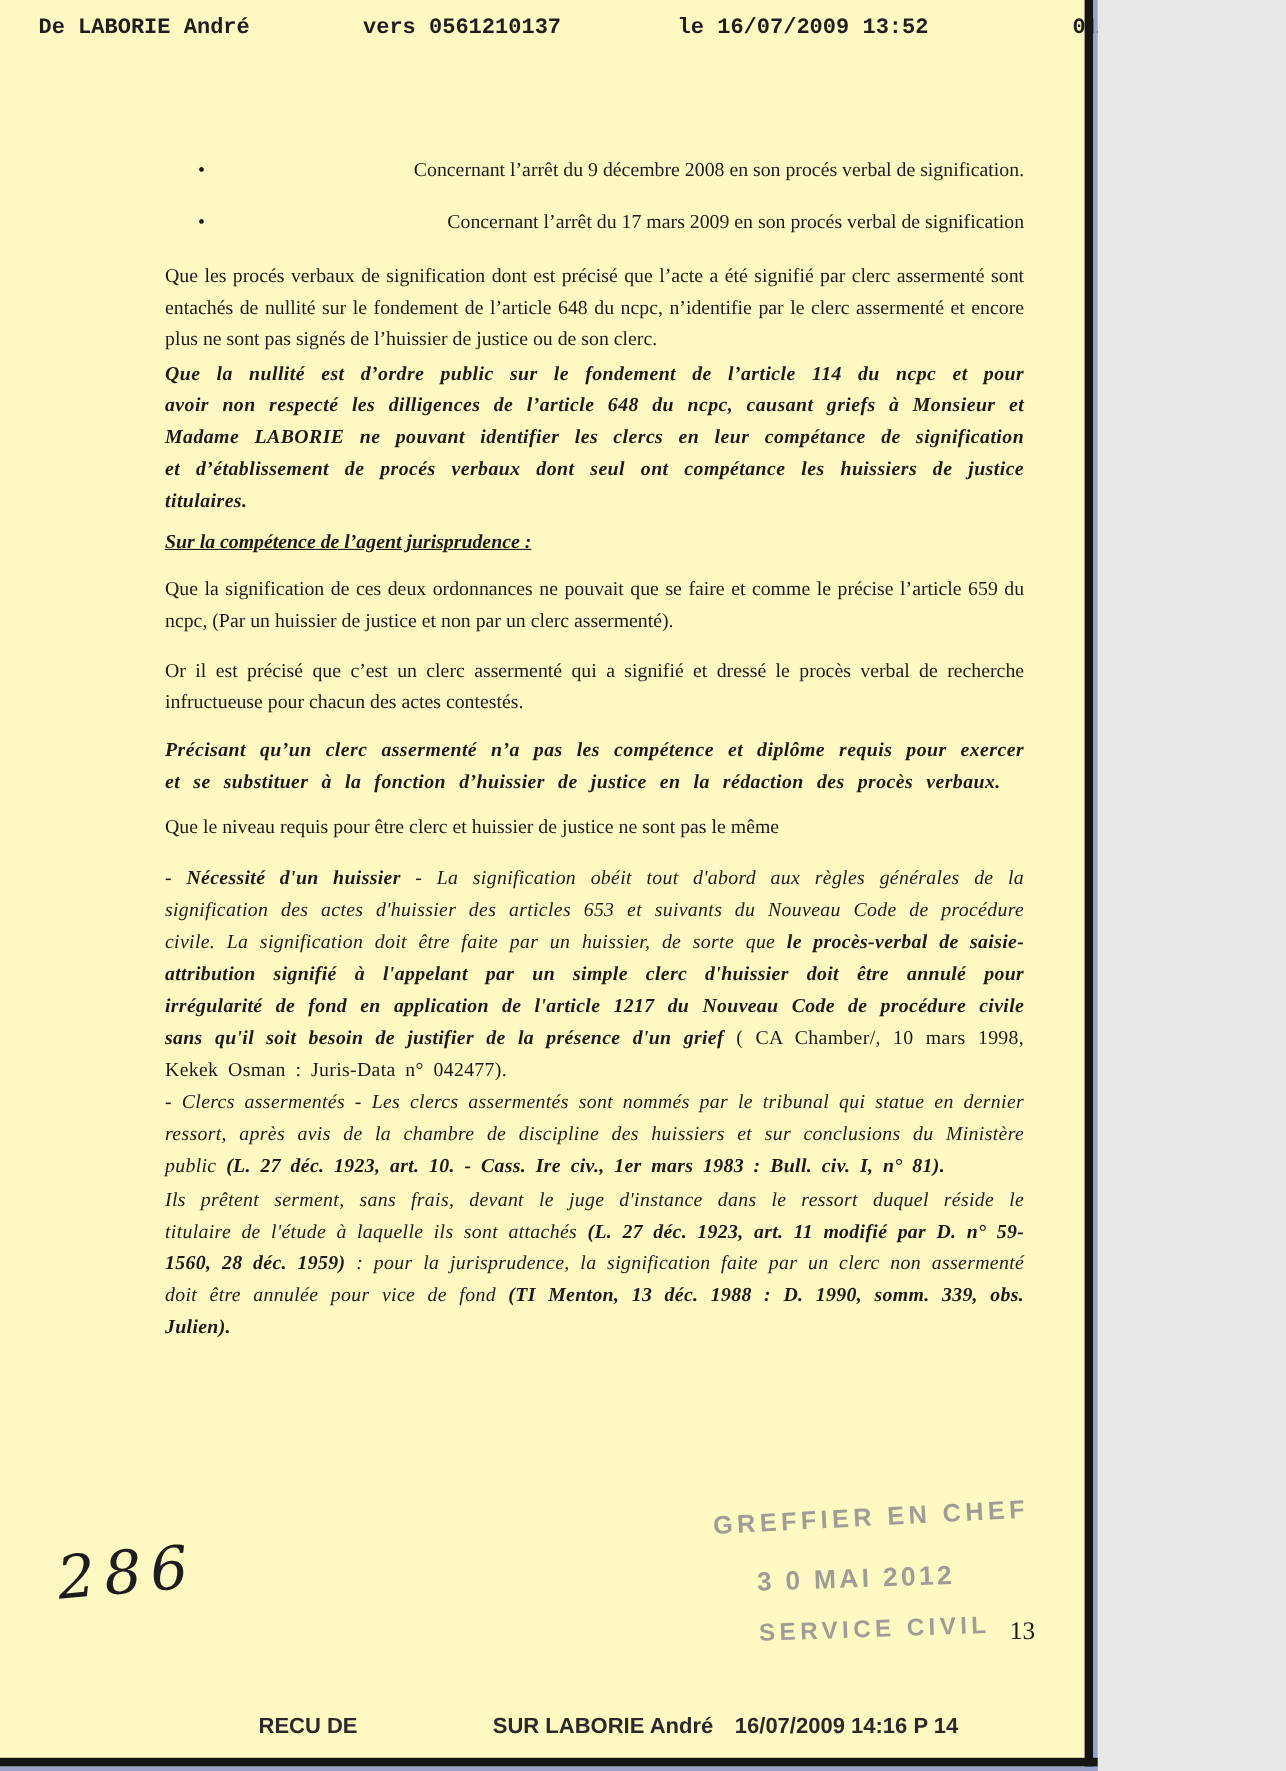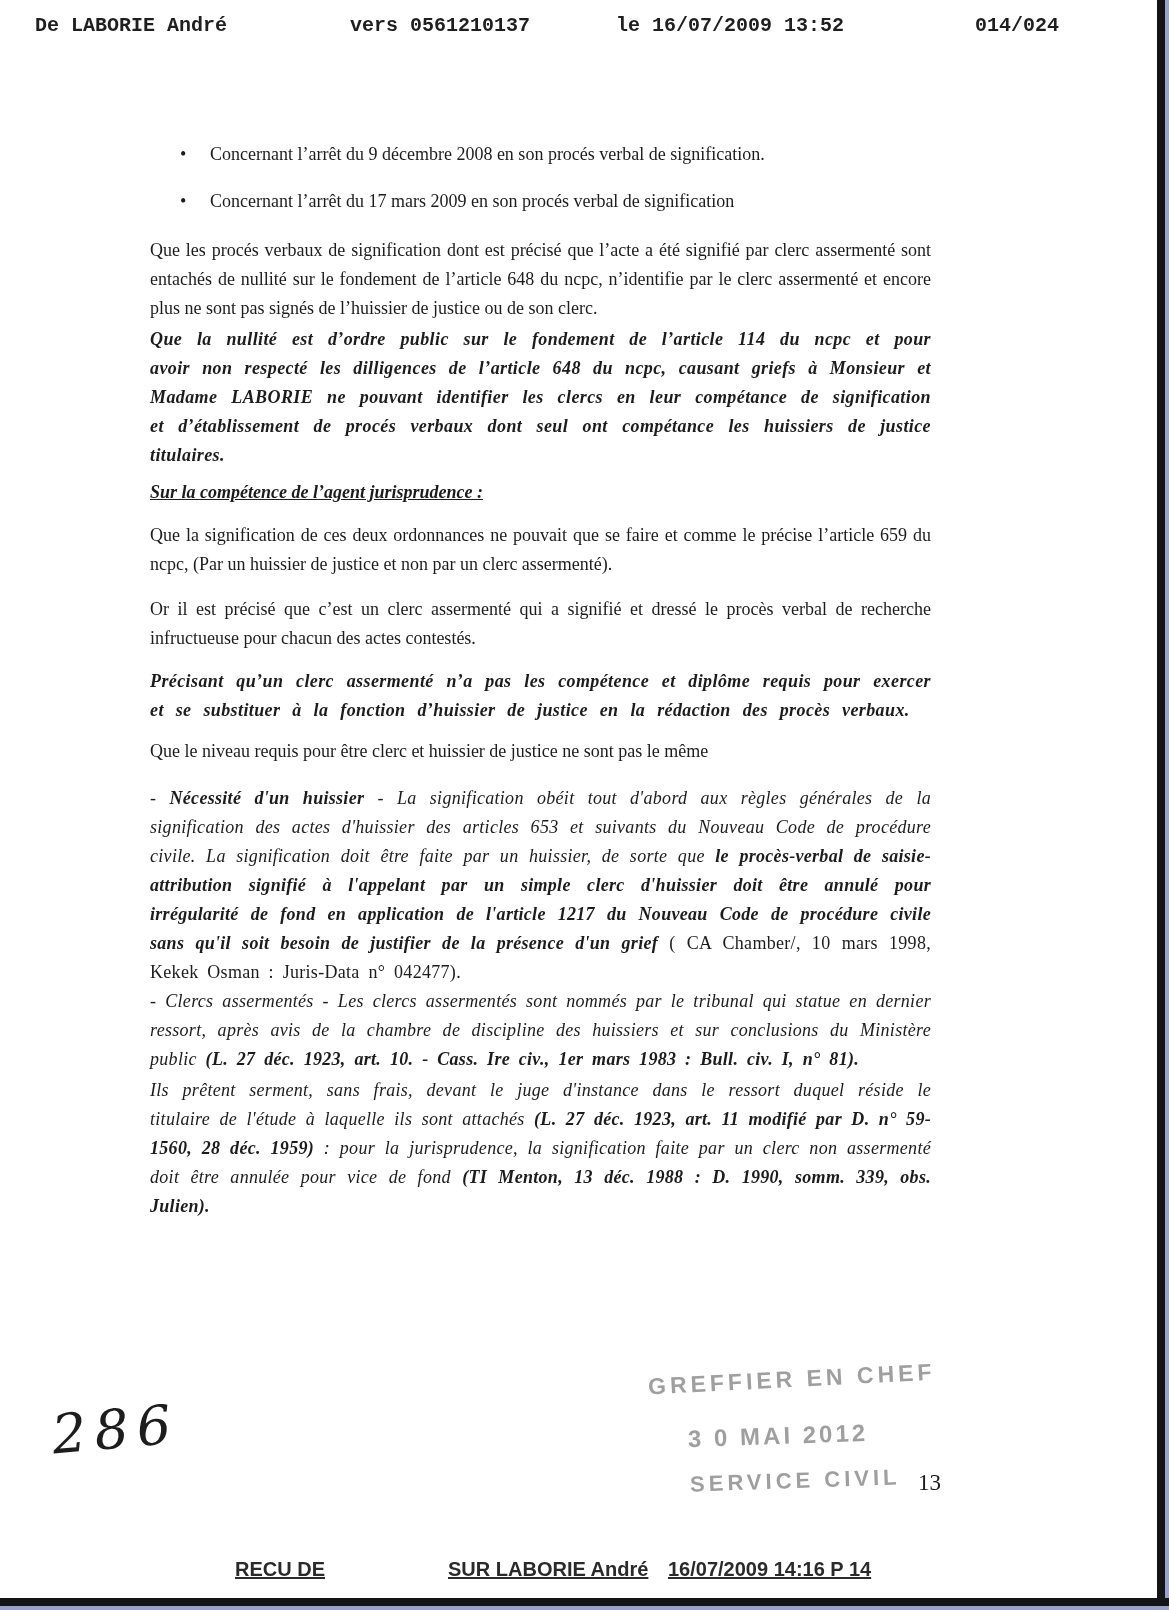--- a/index.html
+++ b/index.html
@@ -1,47 +1,47 @@
 <!DOCTYPE html>
 <html><head>
 <meta charset="utf-8">
 <style>
   html,body{margin:0;padding:0;background:#e8e8e8;}
   .scan-page{
     position:relative;
-    width:1169px;height:1610px;
-    background:#ffffff;
+    width:998px;height:1610px;
+    background:#fef9c3;
     overflow:hidden;
     font-family:"Liberation Serif", serif;
     color:#1c1c1c;
   }
   
   .edge-right-black{position:absolute;top:0;right:4px;width:8px;height:100%;background:#141414;}
   .edge-right-blue{position:absolute;top:0;right:0;width:4px;height:100%;background:#99a2c9;}
   .edge-bottom-black{position:absolute;left:0;bottom:4px;width:100%;height:8px;background:#141414;}
   .edge-bottom-blue{position:absolute;left:0;bottom:0;width:100%;height:4px;background:#99a2c9;}
 
   
   .fax-header{position:absolute;top:14px;left:0;width:100%;
     font-family:"Liberation Mono", monospace;font-weight:700;font-size:20px;color:#1f1f1f;}
   .fax-header span{position:absolute;white-space:nowrap;}
   .fx-from{left:35px;}
-  .fx-to{left:350px;}
+  .fx-to{left:330px;}
   .fx-date{left:616px;}
   .fx-page{left:975px;}
 
   
   .doc-body{
     position:absolute;left:150px;top:140px;width:781px;
     font-size:18px;line-height:29px;text-align:justify;
   }
   .block{margin:0;}
   .bullet-row{display:flex;text-align:left;}
   .bullet-dot{width:30px;flex:0 0 30px;margin-left:30px;font-size:18px;}
-  .bullet-text{flex:1;}
+  .bullet-text{flex:1;text-align:right;}
   .mb18{margin-bottom:18px;}
   .mb20{margin-bottom:20px;}
   .mb24{margin-bottom:24px;}
   .mb2{margin-bottom:2px;}
   .mb8{margin-bottom:8px;}
   .mb14{margin-bottom:14px;}
   .mb16{margin-bottom:16px;}
   .mb12{margin-bottom:12px;}
   .mb40{}
 
@@ -63,21 +63,21 @@
   .page-number{position:absolute;left:918px;top:1470px;font-size:23px;color:#1c1c1c;}
 
   
   .handwritten{position:absolute;left:52px;top:1398px;
     font-family:"DejaVu Serif", serif;font-style:italic;font-weight:400;
     font-size:54px;letter-spacing:8px;color:#1d1d1d;transform:rotate(-5deg);}
 
   
   .rx-footer{position:absolute;top:1558px;left:0;width:100%;
     font-family:"Liberation Sans", sans-serif;font-weight:600;font-size:20px;color:#2a2a2a;}
-  .rx-footer span{position:absolute;white-space:nowrap;text-decoration:underline;}
+  .rx-footer span{position:absolute;white-space:nowrap;}
   .rx-recu{left:235px;}
   .rx-sur{left:448px;text-align:right;}
   .rx-datetime{left:668px;}
 </style>
 </head>
 <body>
 
 <div class="scan-page">
 
   <div class="fax-header">

